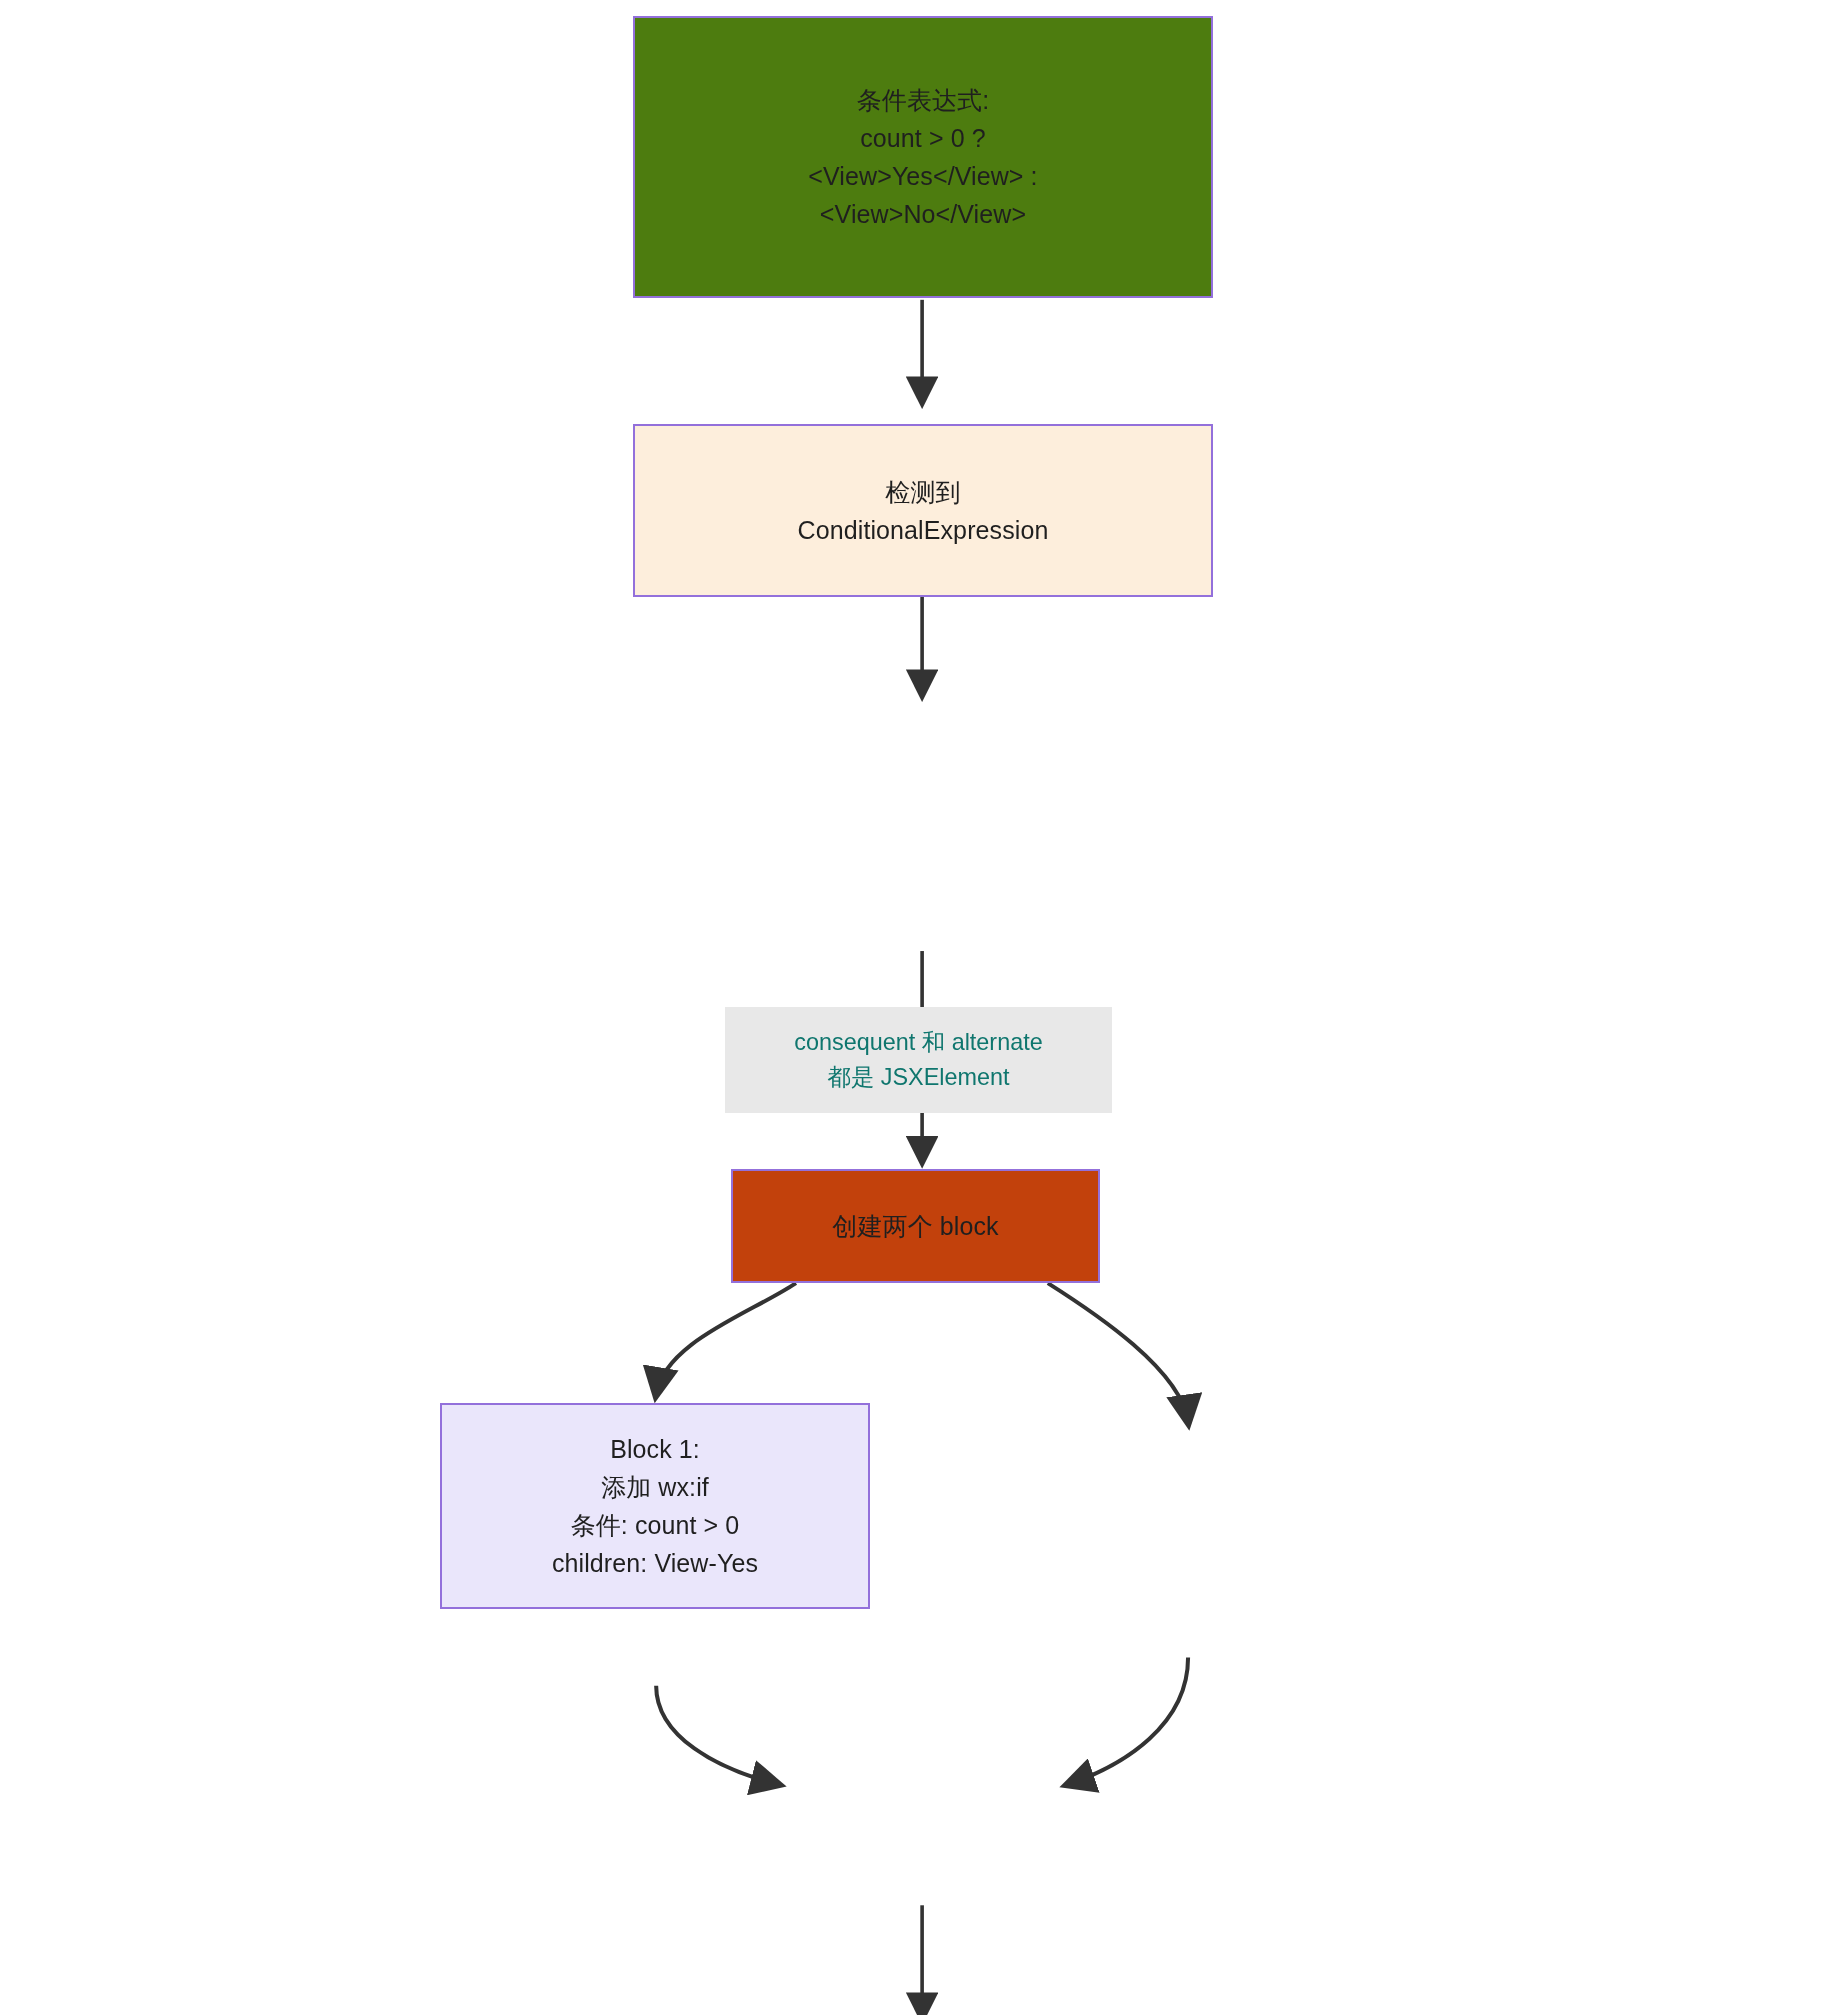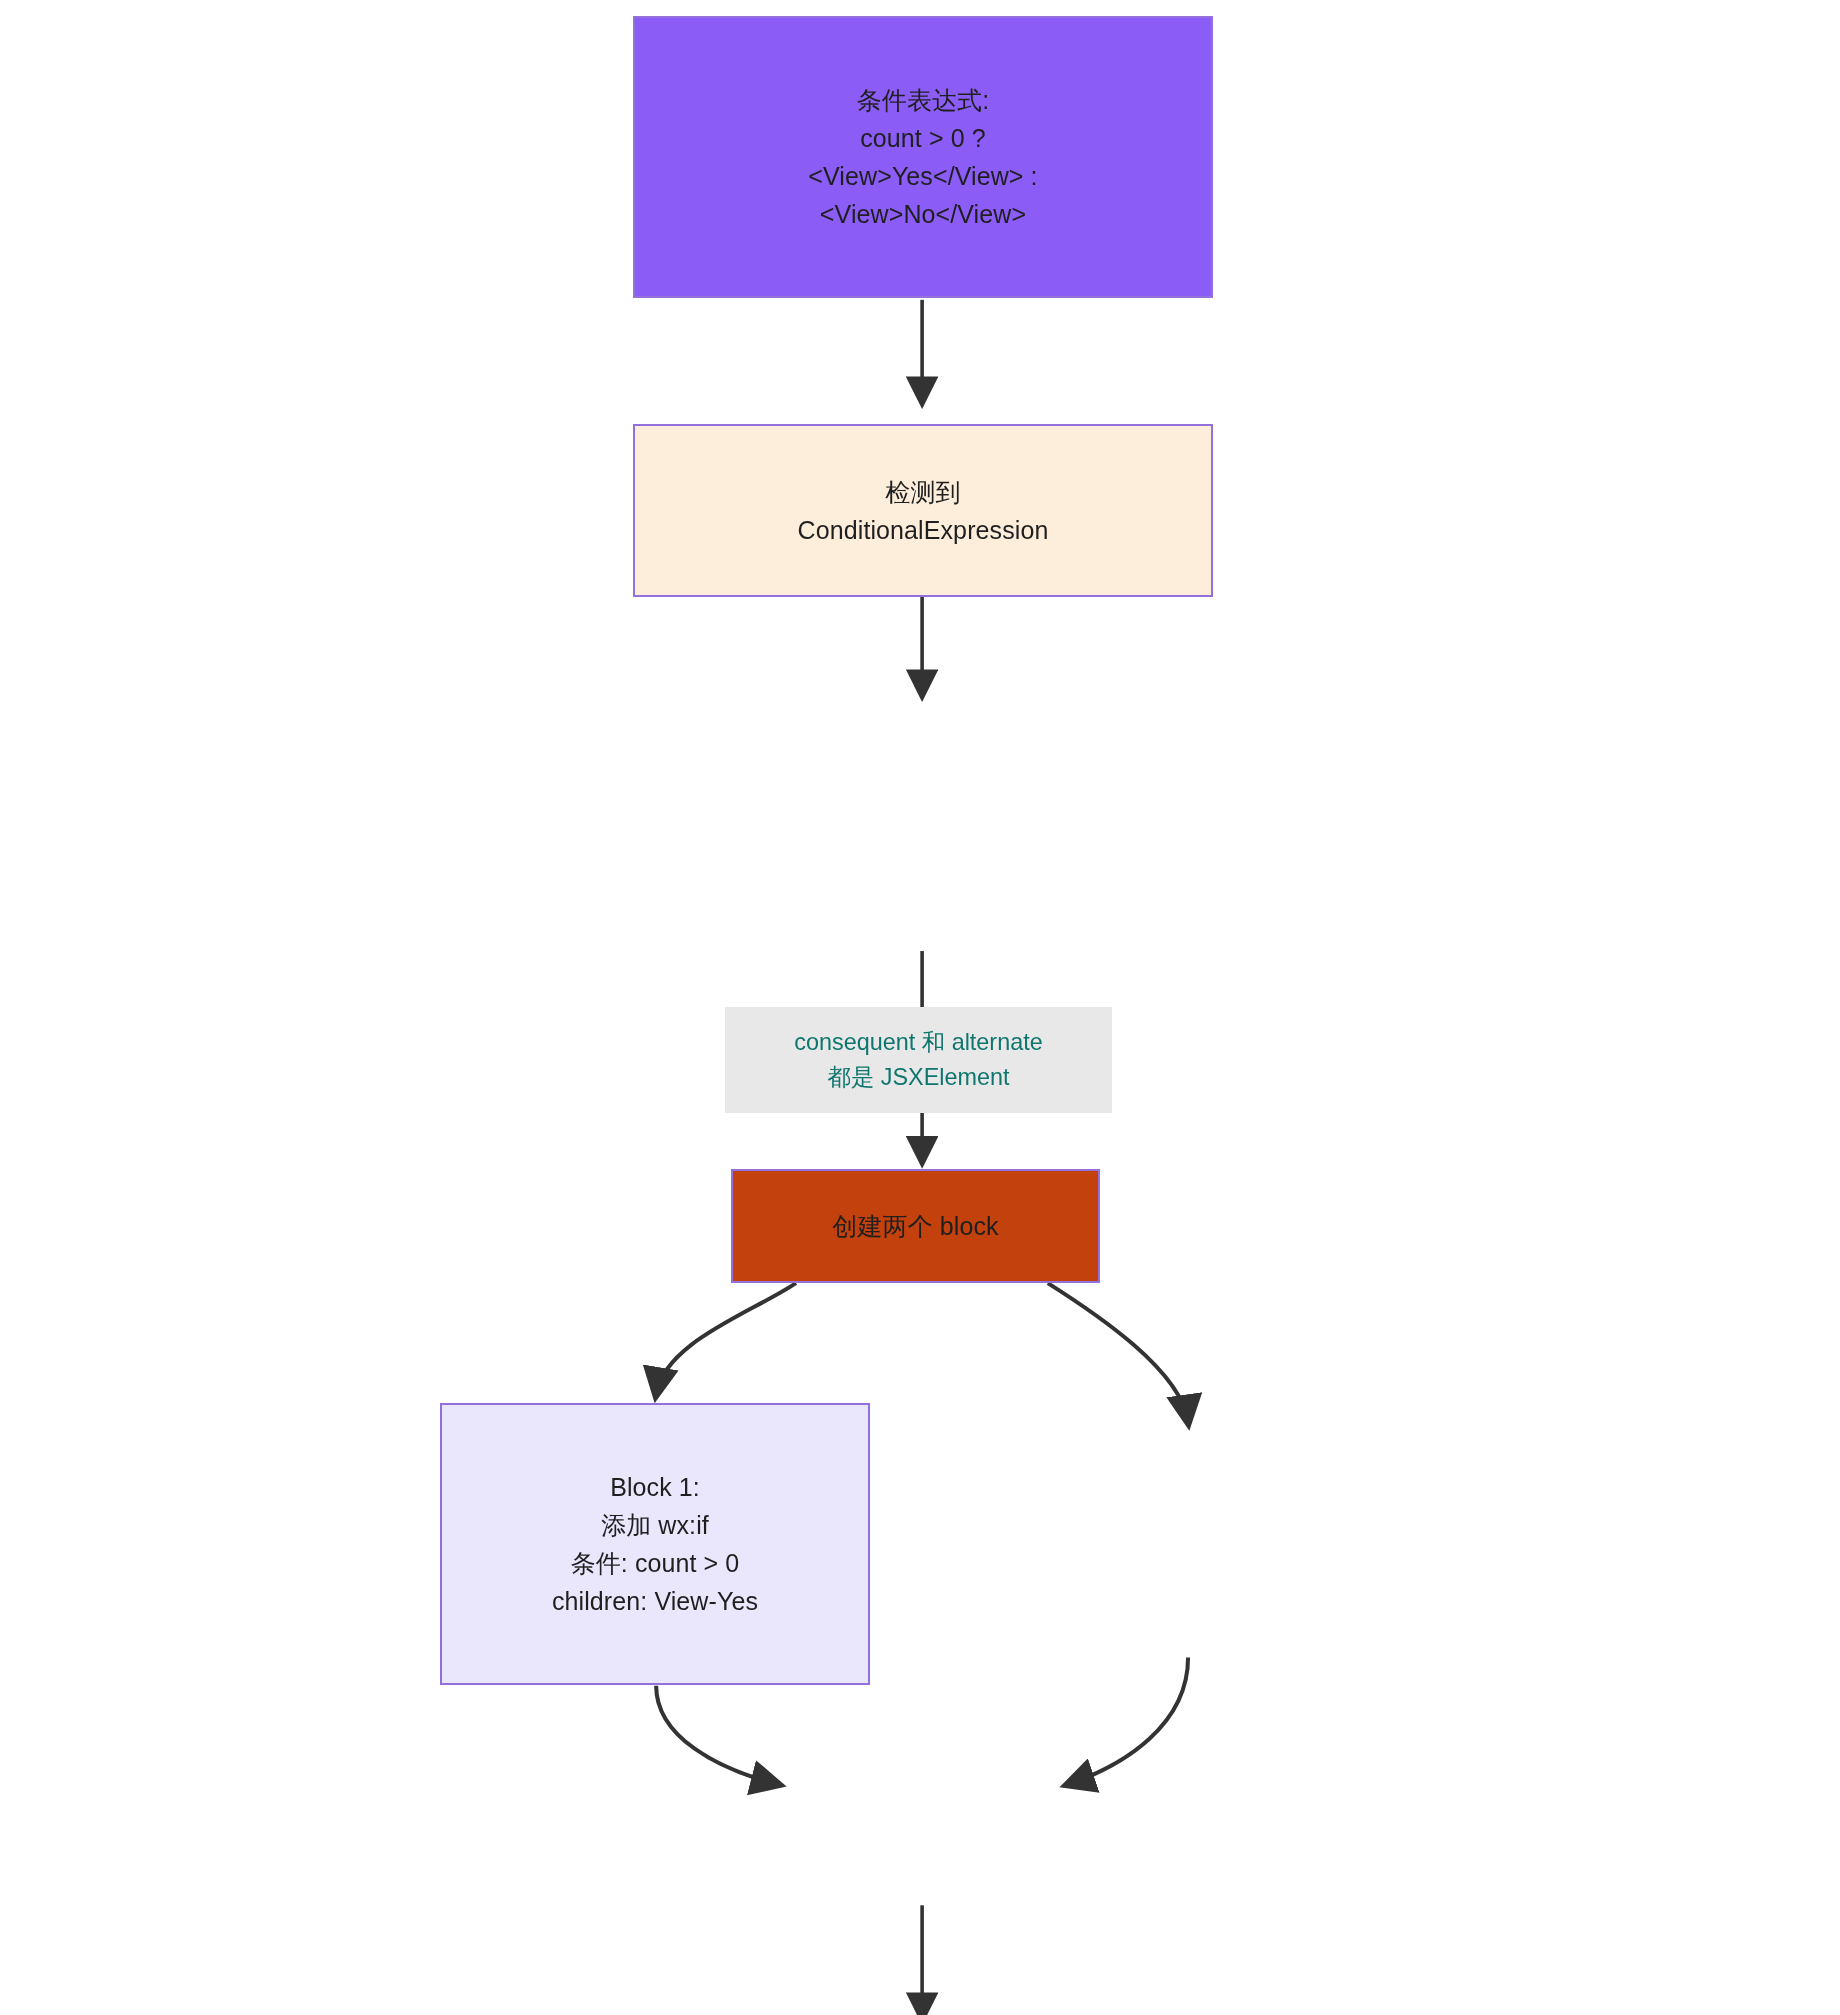--- a/index.html
+++ b/index.html
@@ -32,21 +32,21 @@
     align-items:center;
     justify-content:center;
     text-align:center;
     color:#1f1f1f;
     border:2.4px solid #9370DB;
     line-height:1.52;
     letter-spacing:0.1px;
   }
   .node .ln{ display:block; white-space:pre; }
 
-  .n-start{ background:#8b5cf6; font-size:25px; }
+  .n-start{ background:#4d7c0f; font-size:25px; }
   .n-detect{ background:#fdeedc; font-size:25px;margin-top:16px; }
   .n-create{ background:#c2410c; font-size:25px;justify-content:center; }
   .n-block{ background:#eae6fb; font-size:25px; }
   .n-wrap{ background:#eae6fb; font-size:25px; }
 
   
   .diamond-wrap{
     position:absolute;
     display:flex;
     align-items:center;
@@ -130,21 +130,21 @@
 
   <div class="edge-label" style="left:725px; top:1007px; width:387px; height:106px;">
     <span class="ln">consequent 和 alternate</span>
     <span class="ln">都是 JSXElement</span>
   </div>
 
   <div class="node n-create" style="left:731px; top:1169px; width:369px; height:114px;">
     <span class="ln">创建两个 block</span>
   </div>
 
-  <div class="node n-block" style="left:440px; top:1403px; width:430px; height:282px;">
+  <div class="node n-block" style="left:440px; top:1403px; width:430px; height:206px;">
     <span class="ln">Block 1:</span>
     <span class="ln">添加 wx:if</span>
     <span class="ln">条件: count &gt; 0</span>
     <span class="ln">children: View-Yes</span>
   </div>
 
 
 
 </div>
 

